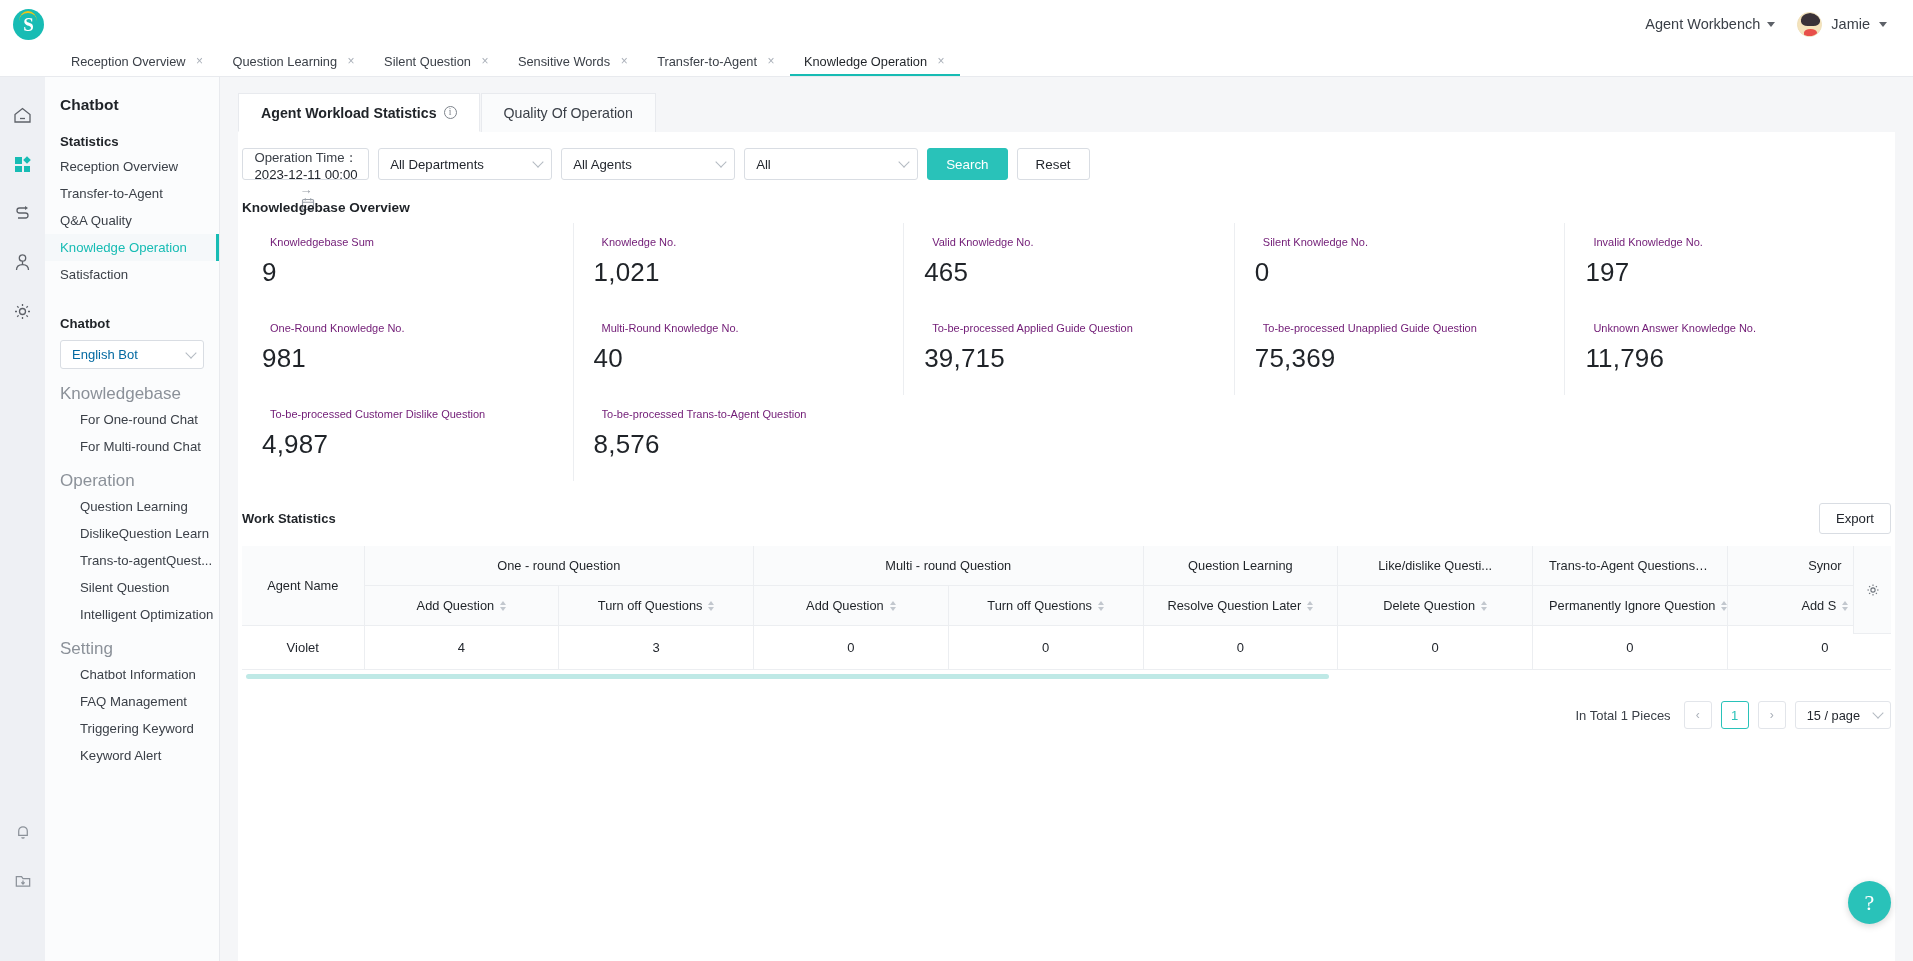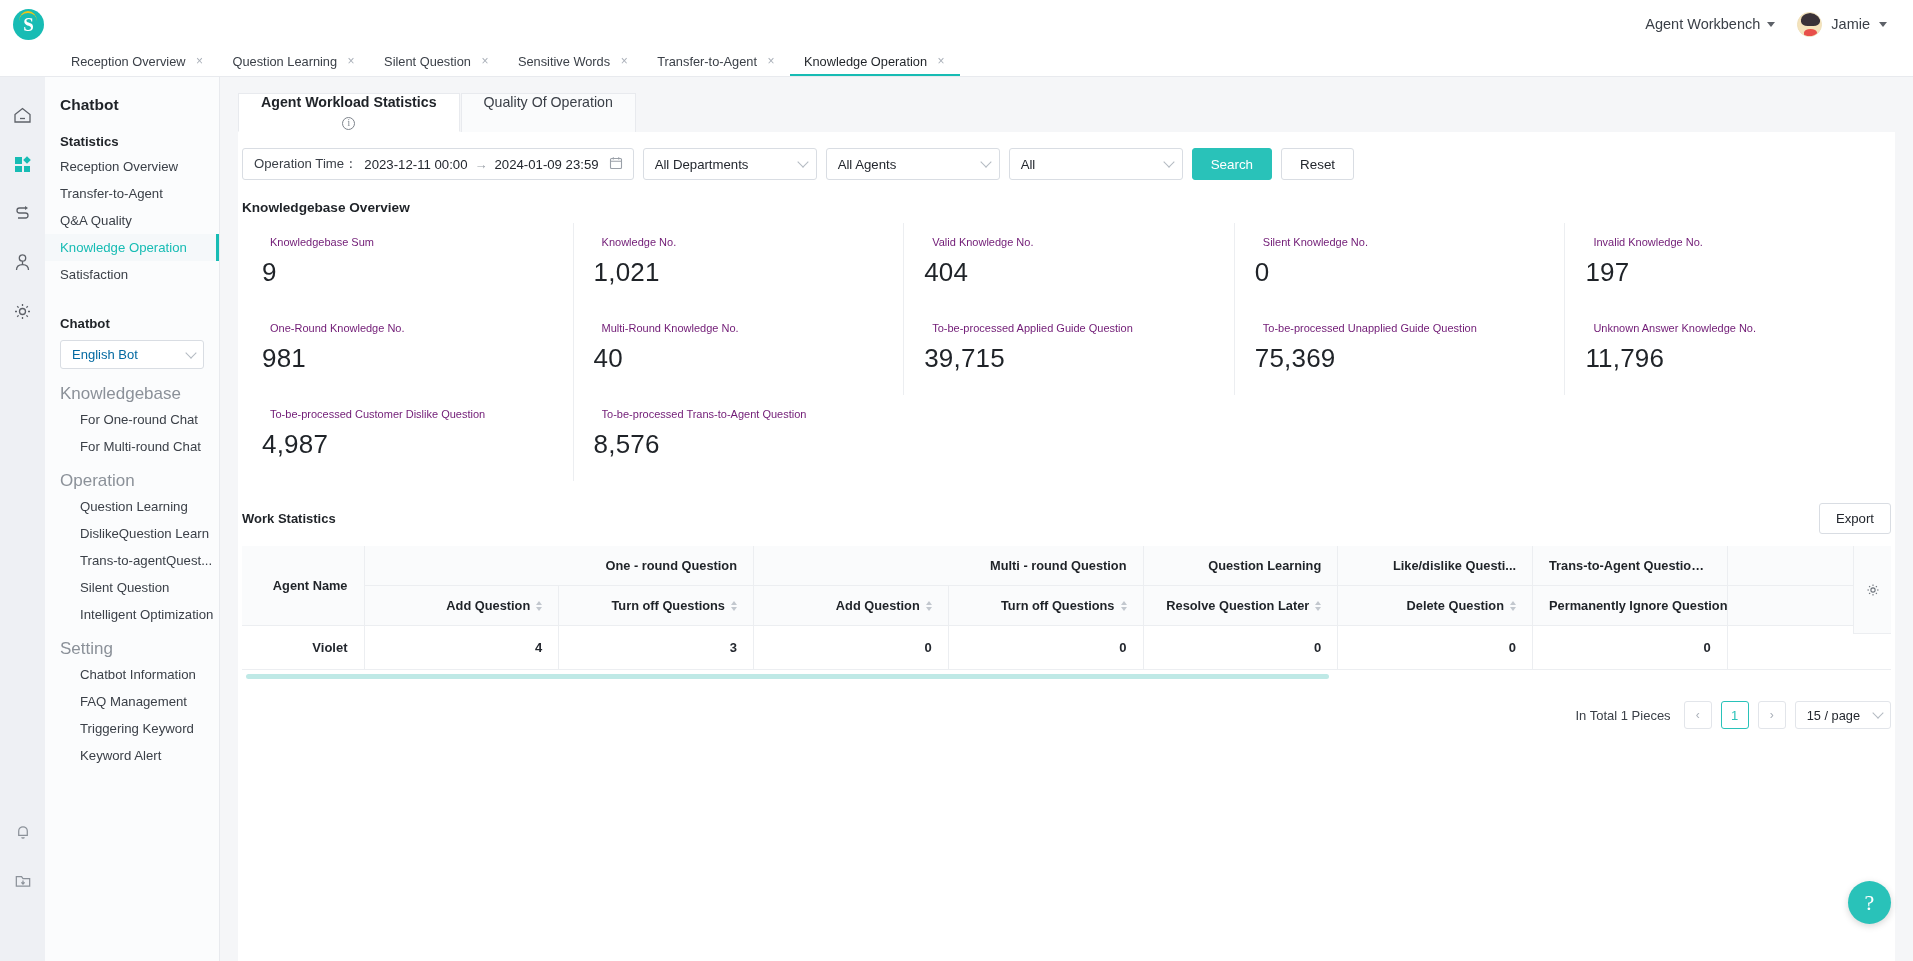--- a/index.html
+++ b/index.html
@@ -170,21 +170,20 @@
   }
   .panel { background: #fff; min-height: 100%; }
 
   .tabs-row { display: flex; align-items: stretch; height: 39px; }
   .ptab {
     display: flex; align-items: center; gap: 7px;
     padding: 0 22px; font-size: 14.2px; cursor: pointer;
     border: 1px solid #e8eaee; border-bottom: none;
     background: #fafbfc; color: #3b4048;
     margin-right: 1px;
-    flex-direction: column;
   }
   .ptab.active {
     background: #fff; color: #1f2328; font-weight: bold;
     border-bottom: 1px solid #fff;
   }
   .info-circle {
     width: 13px; height: 13px; border-radius: 50%;
     border: 1.2px solid #7d838b; color: #7d838b;
     font-size: 9.5px; line-height: 11px; text-align: center;
     font-family: "Liberation Serif", serif; font-weight: normal;
@@ -193,21 +192,21 @@
   
   .filterbar {
     display: flex; align-items: center; gap: 9px;
     padding: 16px 0 0 4px;
   }
   .ctrl {
     height: 32px; border: 1px solid #d9dde3; border-radius: 3px;
     background: #fff; display: flex; align-items: center;
     font-size: 13.2px; color: #23272e;
   }
-  .daterange { padding: 0 10px 0 11px; gap: 7px; }
+  .daterange { padding: 0 10px 0 11px; gap: 0; flex-direction: column; }
   .dr-label { color: #3b4048; }
   .dr-val { color: #23272e; white-space: nowrap; }
   .dr-arrow { color: #9aa0a8; font-size: 13px; }
   .dr-clip { max-width: 112px; overflow: hidden; white-space: nowrap; }
   .cal-icon { margin-left: 3px; }
   .selectctrl {
     justify-content: space-between; padding: 0 9px 0 11px; cursor: pointer;
   }
   .btn {
     height: 32px; border-radius: 3px; font-size: 13.4px;
@@ -258,21 +257,21 @@
 
   .table-area { padding: 12px 4px 0 4px; position: relative; }
   .table-clip { overflow: hidden; position: relative; }
   table.ws {
     border-collapse: collapse; table-layout: fixed;
     width: 1680px;
   }
   table.ws th, table.ws td {
     border-left: 1px solid #eceef1;
     border-bottom: 1px solid #eceef1;
-    font-weight: bold; text-align: right;
+    font-weight: normal; text-align: center;
   }
   table.ws thead th {
     background: #fafbfc; color: #1f2328;
     font-size: 12.8px; padding: 12px 16px;
     white-space: nowrap; overflow: hidden; text-overflow: ellipsis;
   }
   table.ws thead tr.top th { border-bottom: 1px solid #eceef1; }
   th.agentname {
     border-left: none !important; vertical-align: middle;
   }
@@ -529,21 +528,21 @@
             <div class="stat-cell first">
               <div class="stat-label">Knowledgebase Sum</div>
               <div class="stat-value">9</div>
             </div>
             <div class="stat-cell">
               <div class="stat-label">Knowledge No.</div>
               <div class="stat-value">1,021</div>
             </div>
             <div class="stat-cell">
               <div class="stat-label">Valid Knowledge No.</div>
-              <div class="stat-value">404</div>
+              <div class="stat-value">465</div>
             </div>
             <div class="stat-cell">
               <div class="stat-label">Silent Knowledge No.</div>
               <div class="stat-value">0</div>
             </div>
             <div class="stat-cell">
               <div class="stat-label">Invalid Knowledge No.</div>
               <div class="stat-value">197</div>
             </div>
             <div class="stat-cell first">

